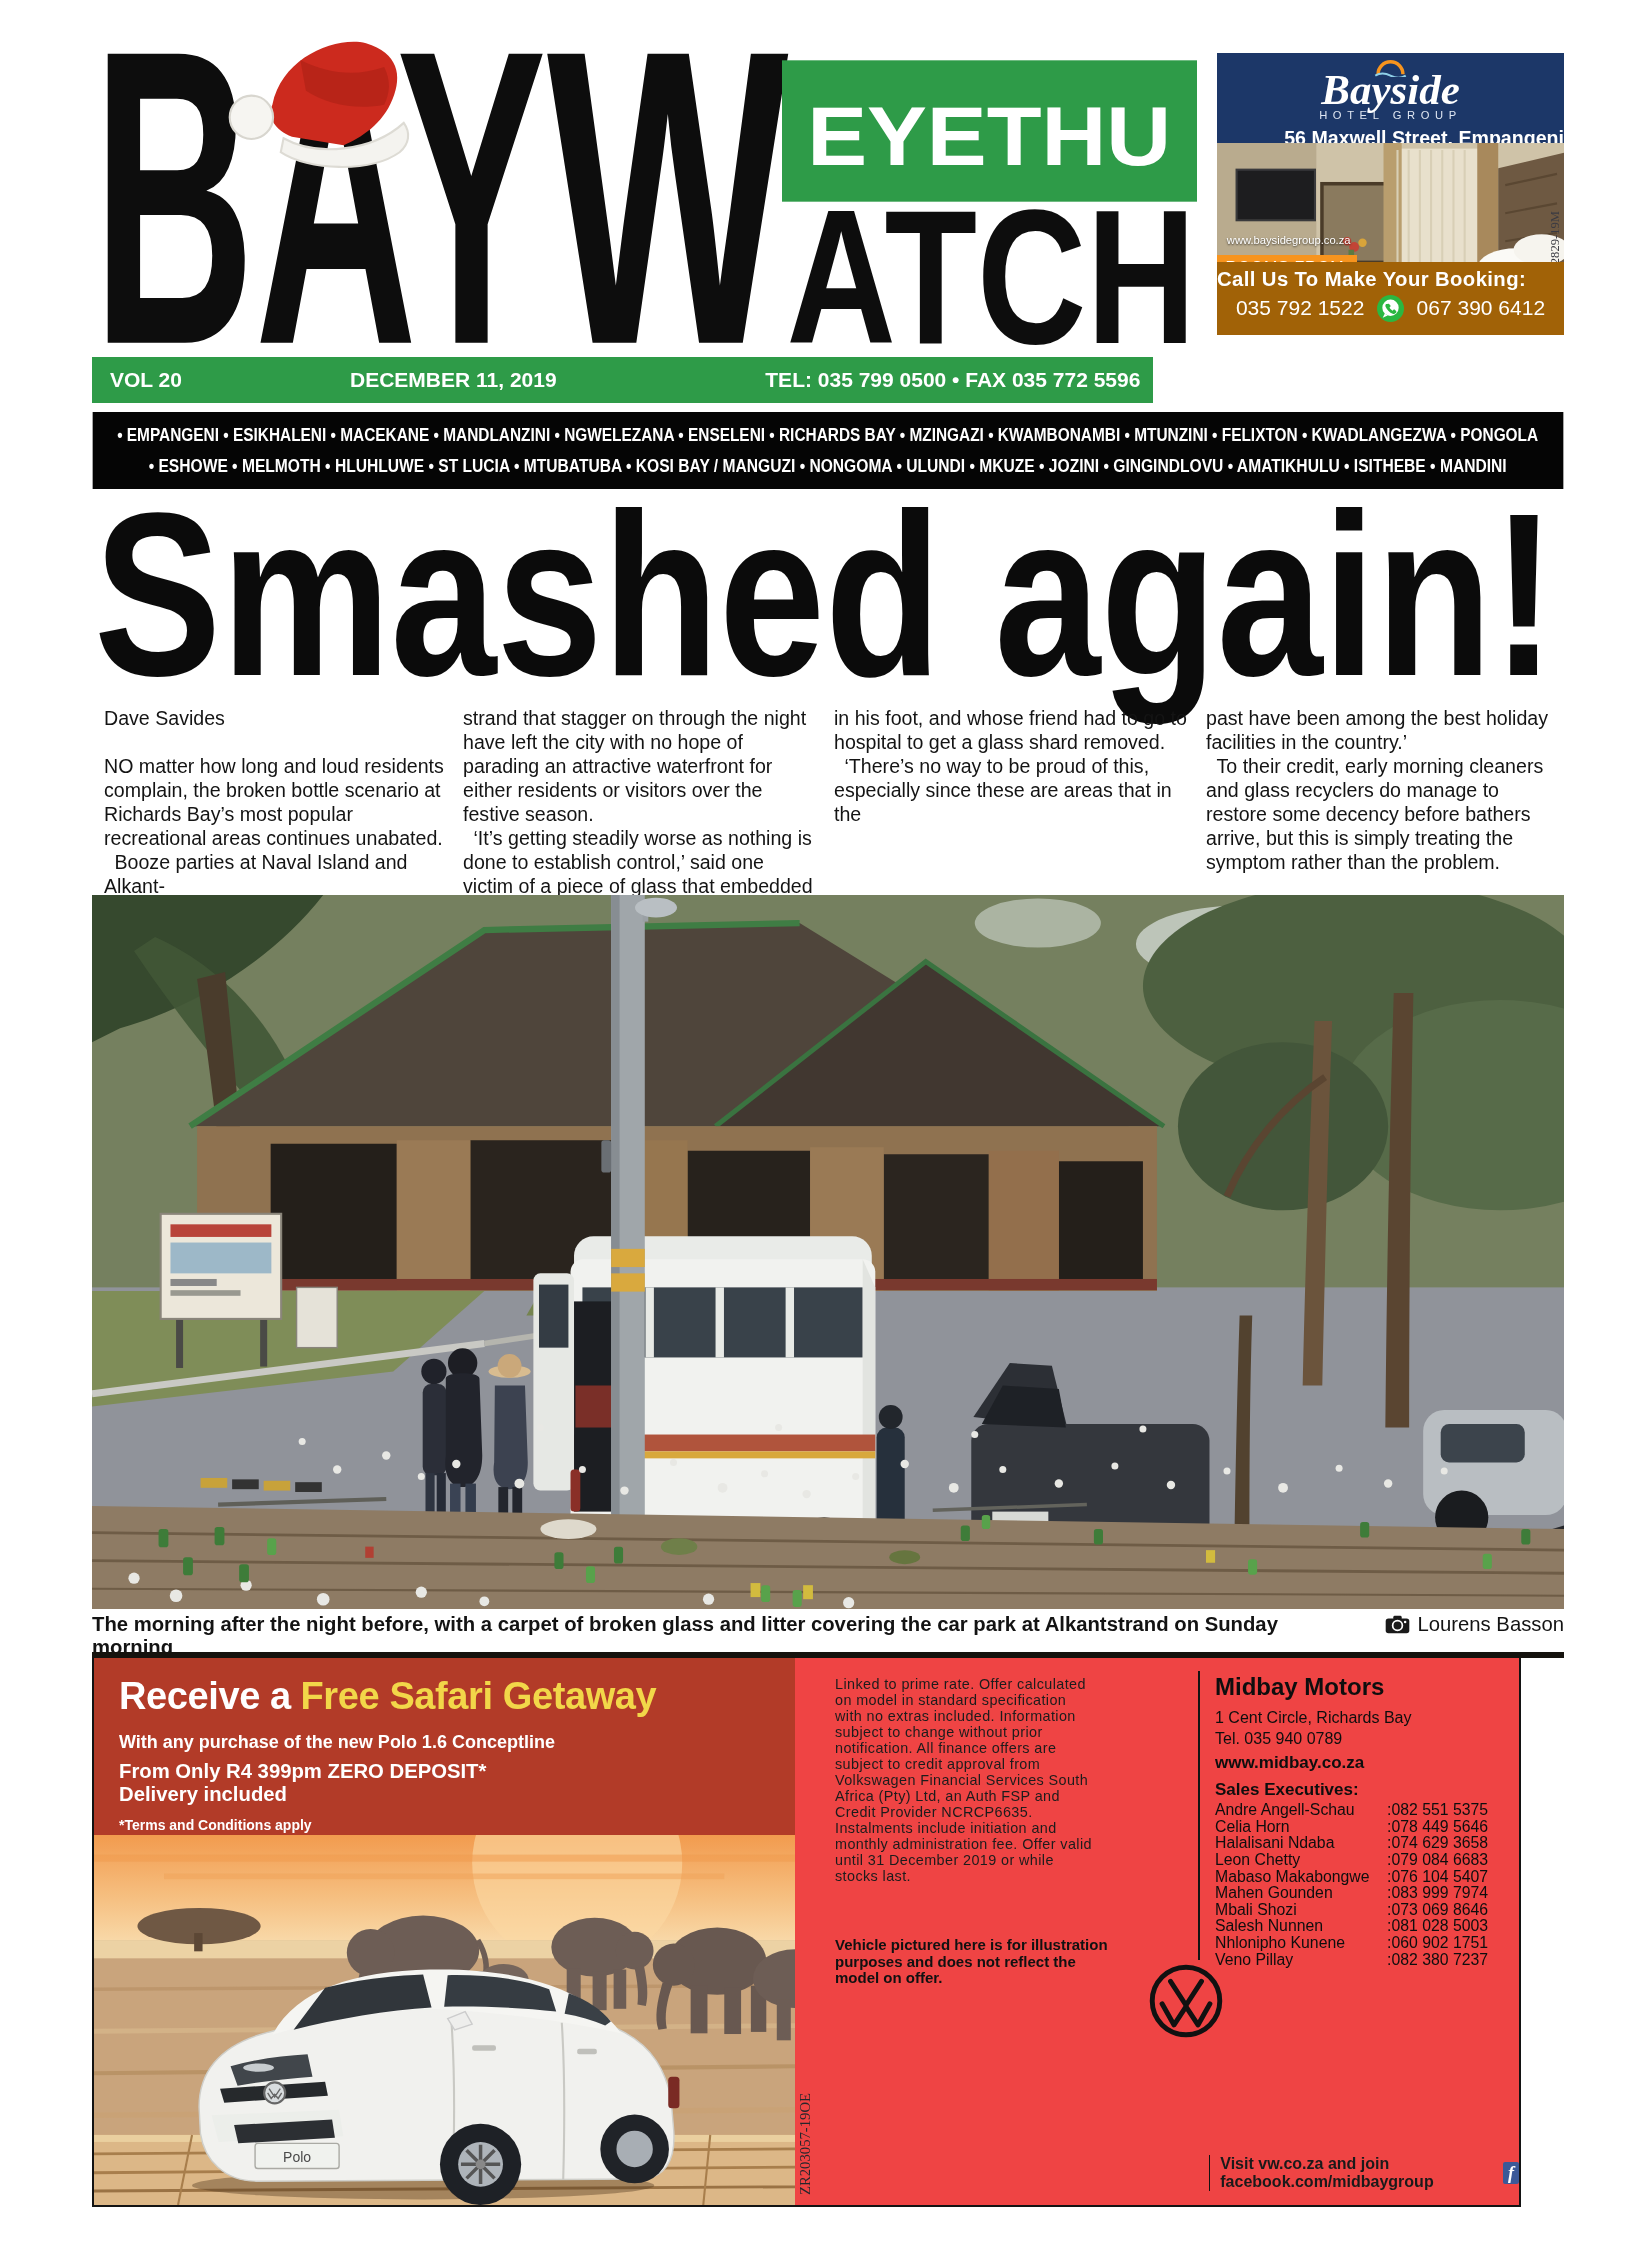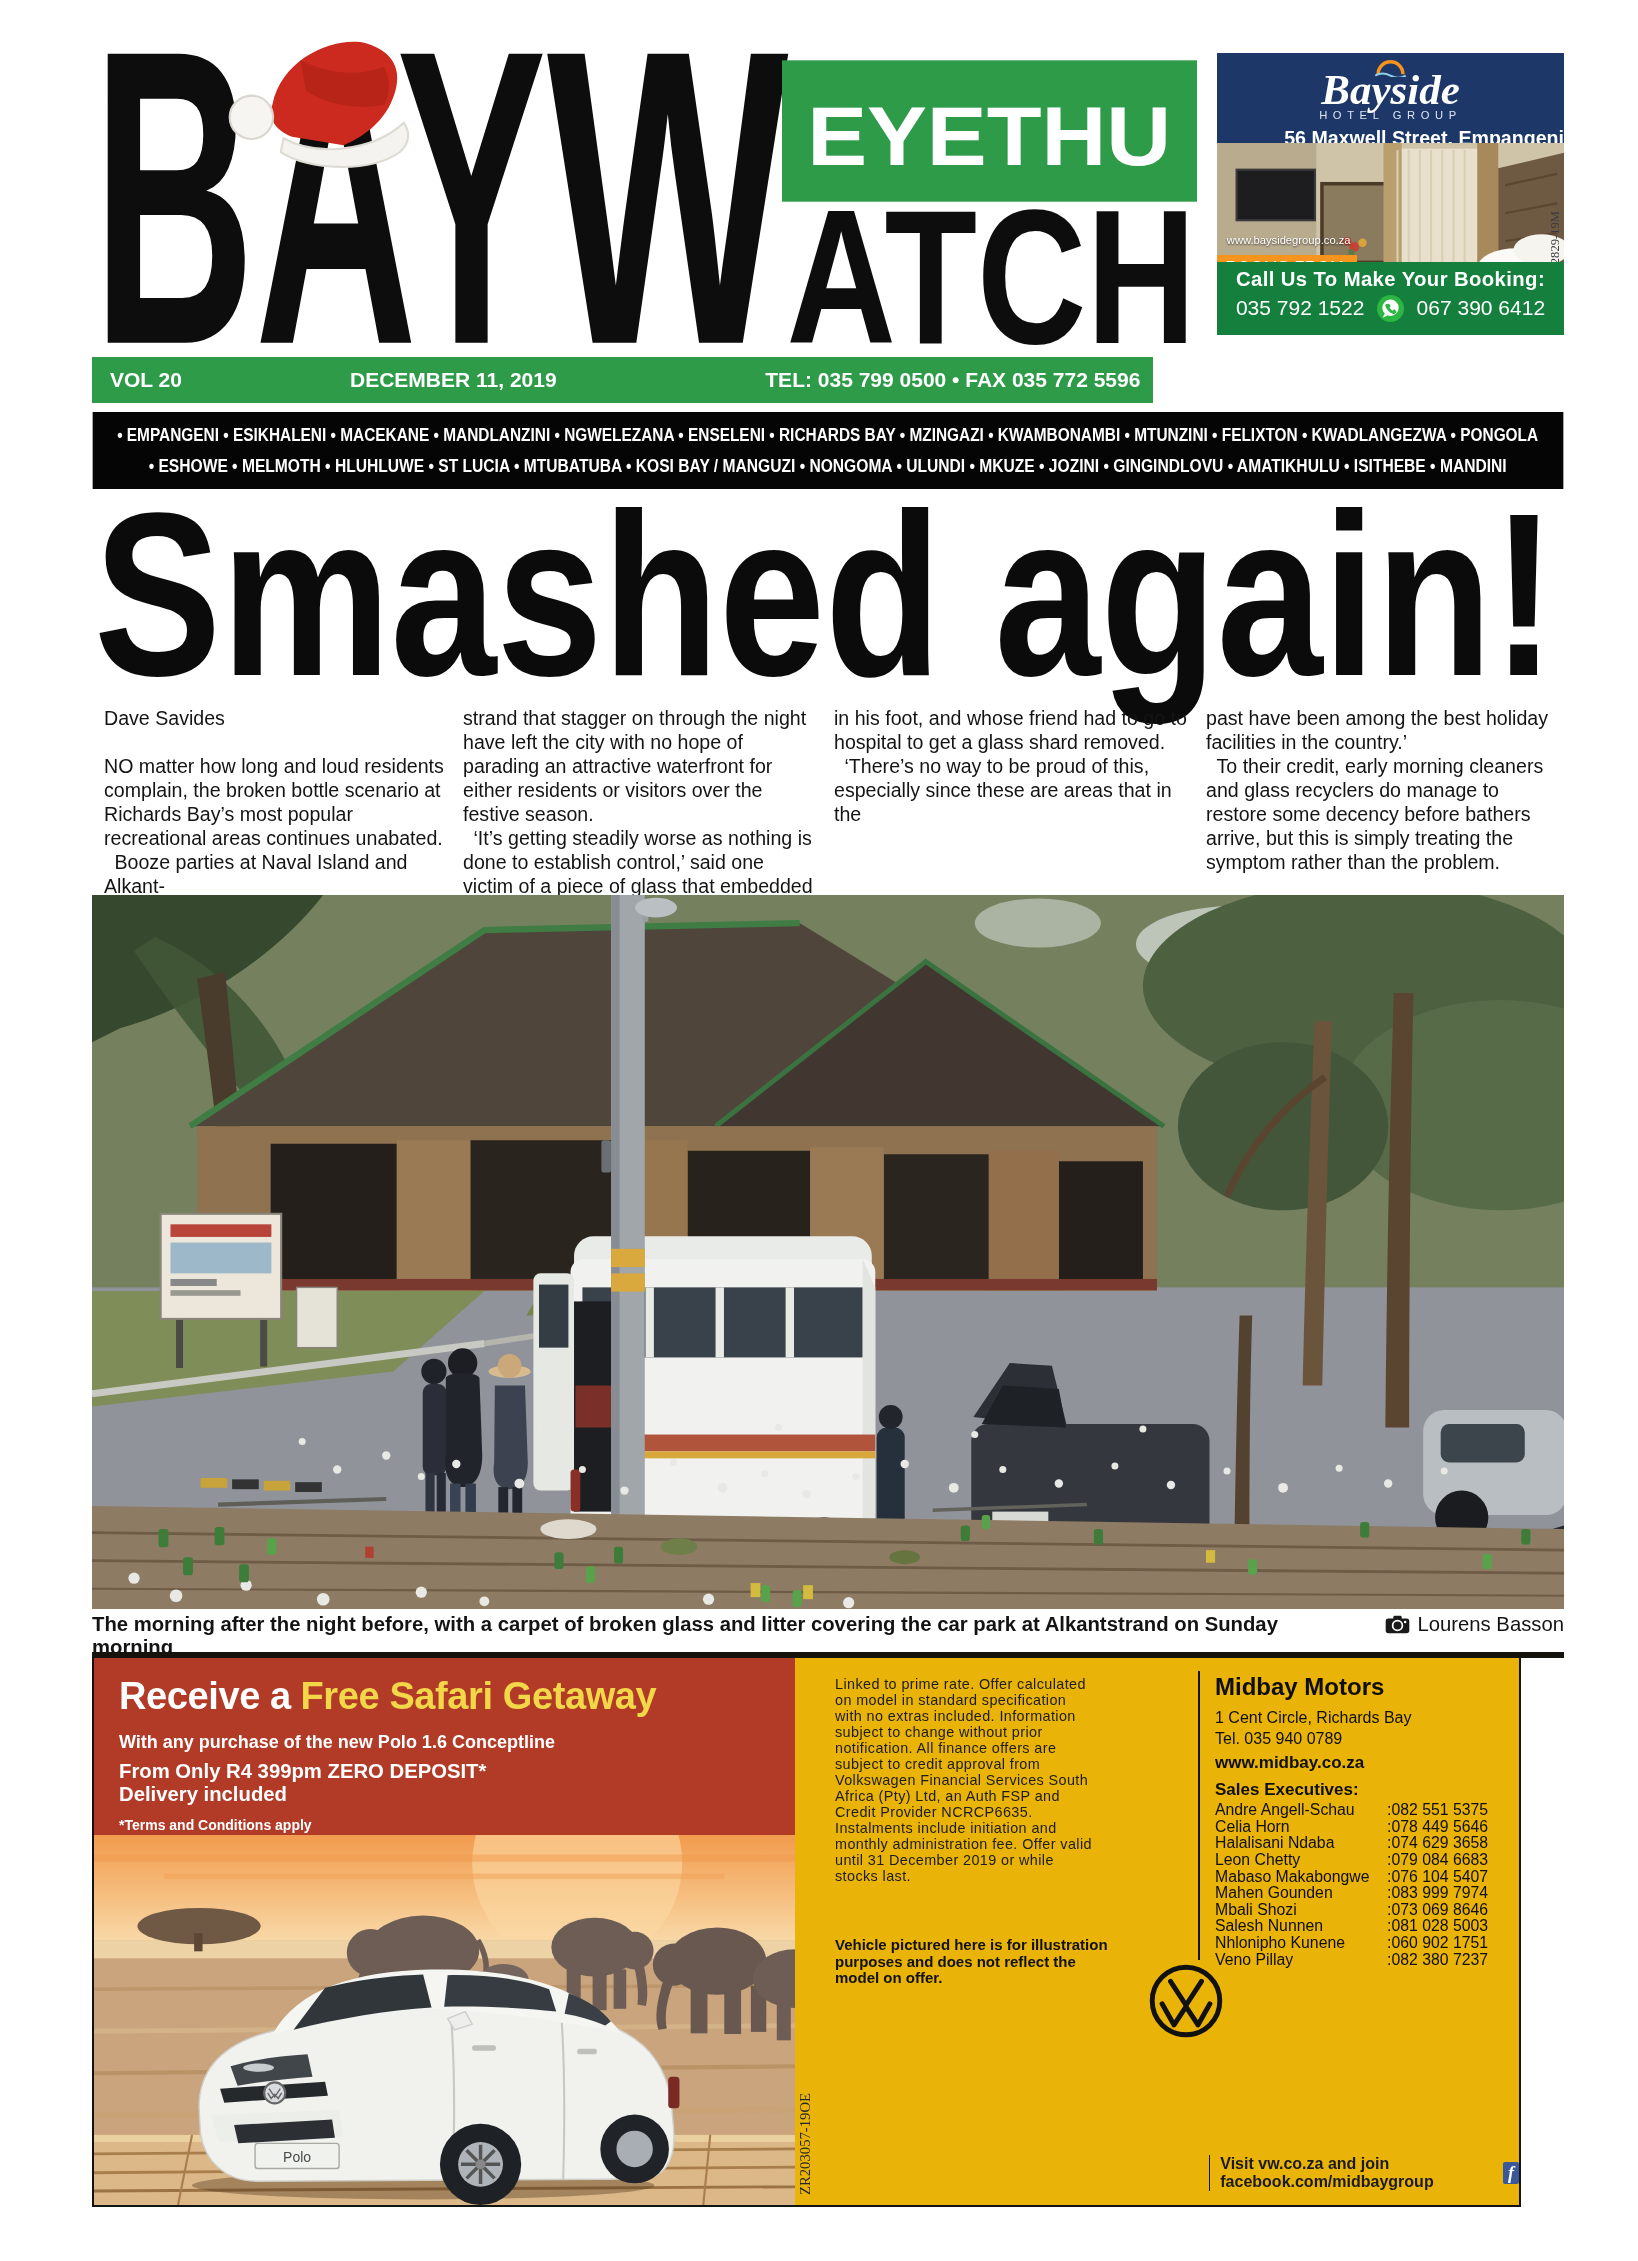--- a/index.html
+++ b/index.html
@@ -33,21 +33,21 @@
                background:#F7941E; color:#fff; padding:4.2px 4.2px 0 8.4px; }
   .bs-roomsfrom { font-size:16px; letter-spacing:0.7px; }
   .bs-priceline { display:flex; align-items:flex-start; }
   .bs-price { font-size:39px; font-weight:bold; line-height:35px; letter-spacing:-0.7px; }
   .bs-percouple { font-size:10.5px; line-height:11.2px; margin-left:4.2px; padding-top:6.3px; }
   .bs-cond { font-size:7.4px; margin-top:2.1px; letter-spacing:0.1px; }
   .bs-code { position:absolute; right:1.4px; top:158px; writing-mode:vertical-rl;
              transform:rotate(180deg); font-family:"Liberation Serif", serif;
              font-size:12.6px; color:#3a3a42; }
   .bs-booking { position:absolute; left:0; bottom:0; width:100%; height:73px;
-                background:#15803d; text-align:center; color:#fff; }
+                background:#a16207; color:#fff; }
   .bs-booklabel { font-size:20.3px; font-weight:bold; margin-top:5.6px; letter-spacing:0.4px; }
   .bs-phones { display:flex; justify-content:center; align-items:center; gap:12.6px;
                font-size:21px; margin-top:4.2px; }
 
   
   .green-bar { position:absolute; left:92px; top:357px; width:1061px; height:46px;
                background:#2E9B48; color:#fff; font-weight:bold; font-size:21px; }
   .green-bar .vol { position:absolute; left:18px; line-height:46px; }
   .green-bar .date { position:absolute; left:258px; line-height:46px; }
   .green-bar .telfax { position:absolute; right:12.6px; line-height:46px; }
@@ -68,21 +68,21 @@
   .caption-row { position:absolute; left:92px; top:1613px; width:1472px;
                  display:flex; justify-content:space-between; align-items:flex-start; }
   .caption-text { font-weight:bold; font-size:20.3px; max-width:1240px; }
   .credit { display:flex; align-items:center; gap:7px; font-size:20.3px; }
 
   .top-rule { position:absolute; left:92px; top:1652px; width:1472px; height:6.3px; background:#15130e; }
 
   
   .vw-ad { position:absolute; left:92px; top:1658px; width:1429px; height:549px;
            border-left:2.8px solid #131313; border-right:2.8px solid #131313;
-           border-bottom:2.8px solid #131313; background:#eab308; }
+           border-bottom:2.8px solid #131313; background:#ef4444; }
   .red-box { position:absolute; left:0; top:0; width:701px; height:177px;
              background:#B23B28; color:#fff; padding:17px 0 0 25px; }
   .red-title { font-size:38px; font-weight:bold; letter-spacing:-0.4px; }
   .red-title .white-part { margin-right:9.8px; }
   .red-title .yellow-part { color:#F2D749; }
   .red-sub { margin-top:14px; font-size:18px; font-weight:bold; }
   .red-price { margin-top:7px; font-size:20.3px; font-weight:bold; }
   .red-delivery { font-size:20.3px; font-weight:bold; }
   .red-terms { margin-top:11.2px; font-size:14px; font-weight:bold; line-height:17.5px; }
   #safari-svg { position:absolute; left:0; top:177px; width:701px; height:370px; }

